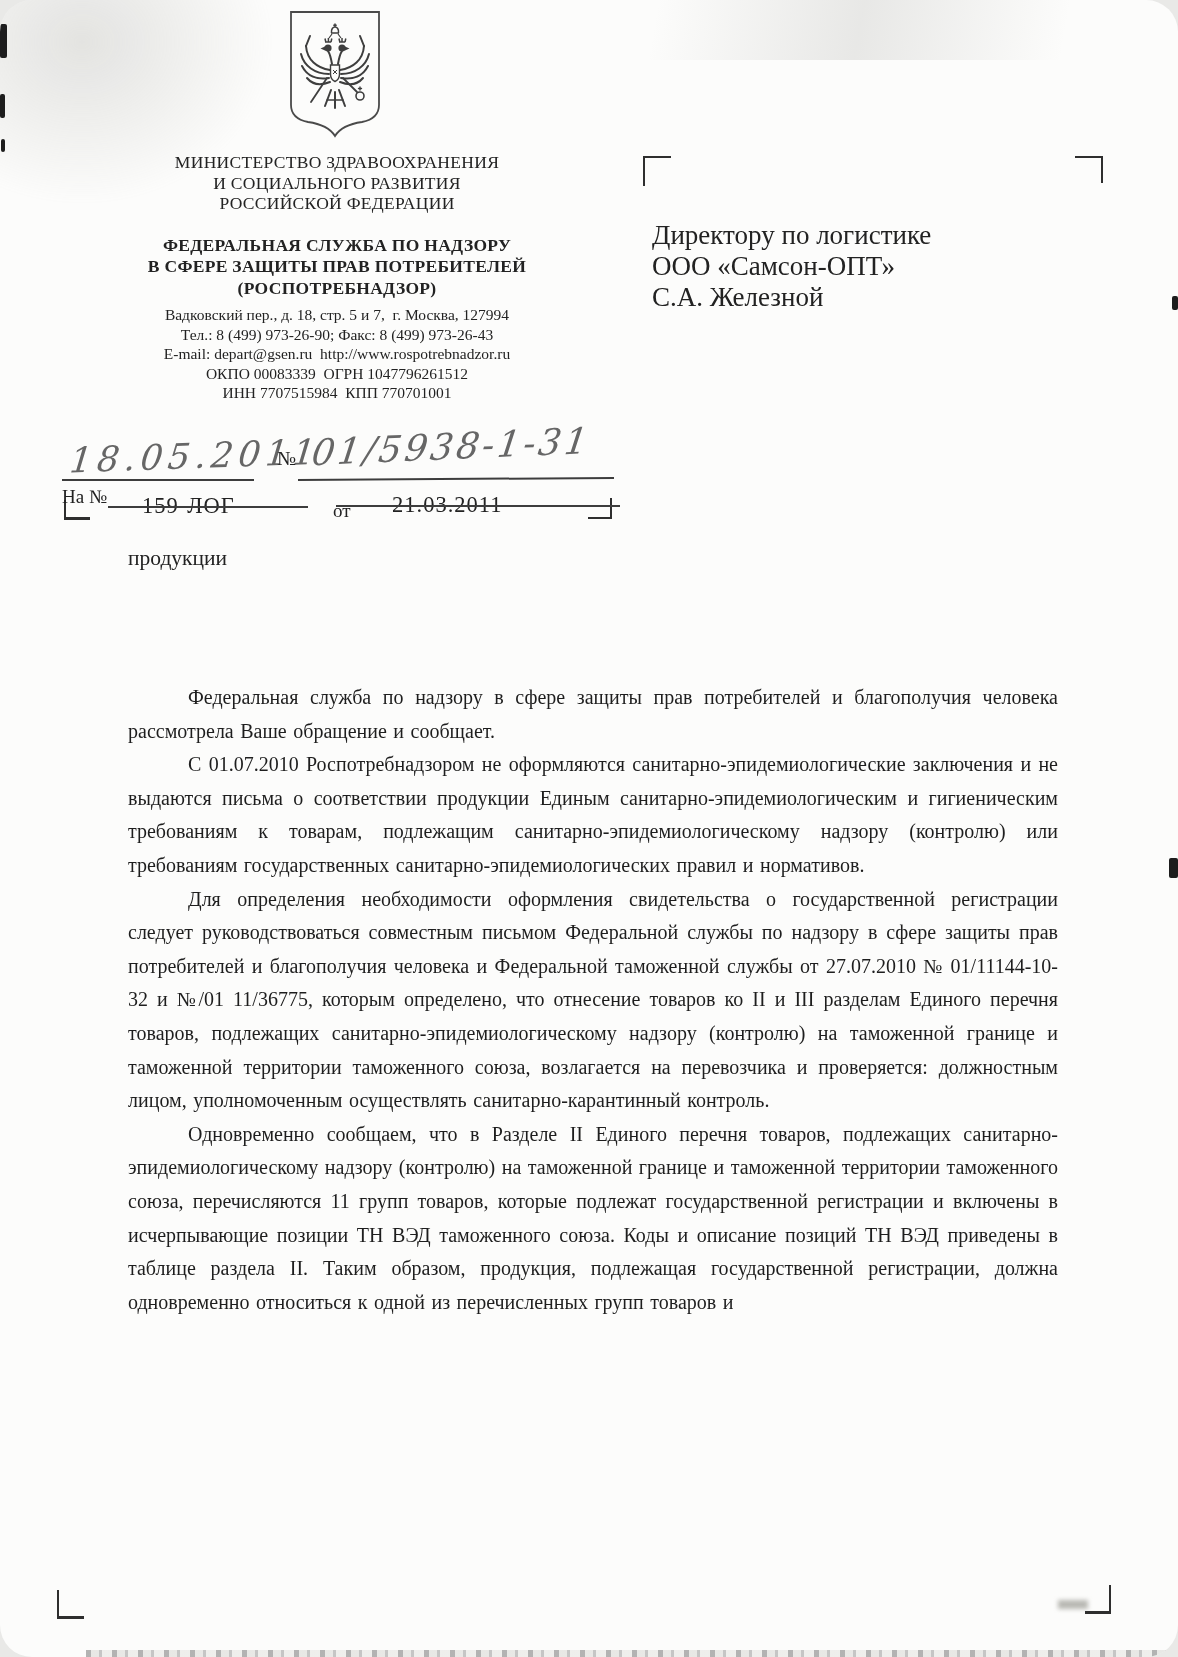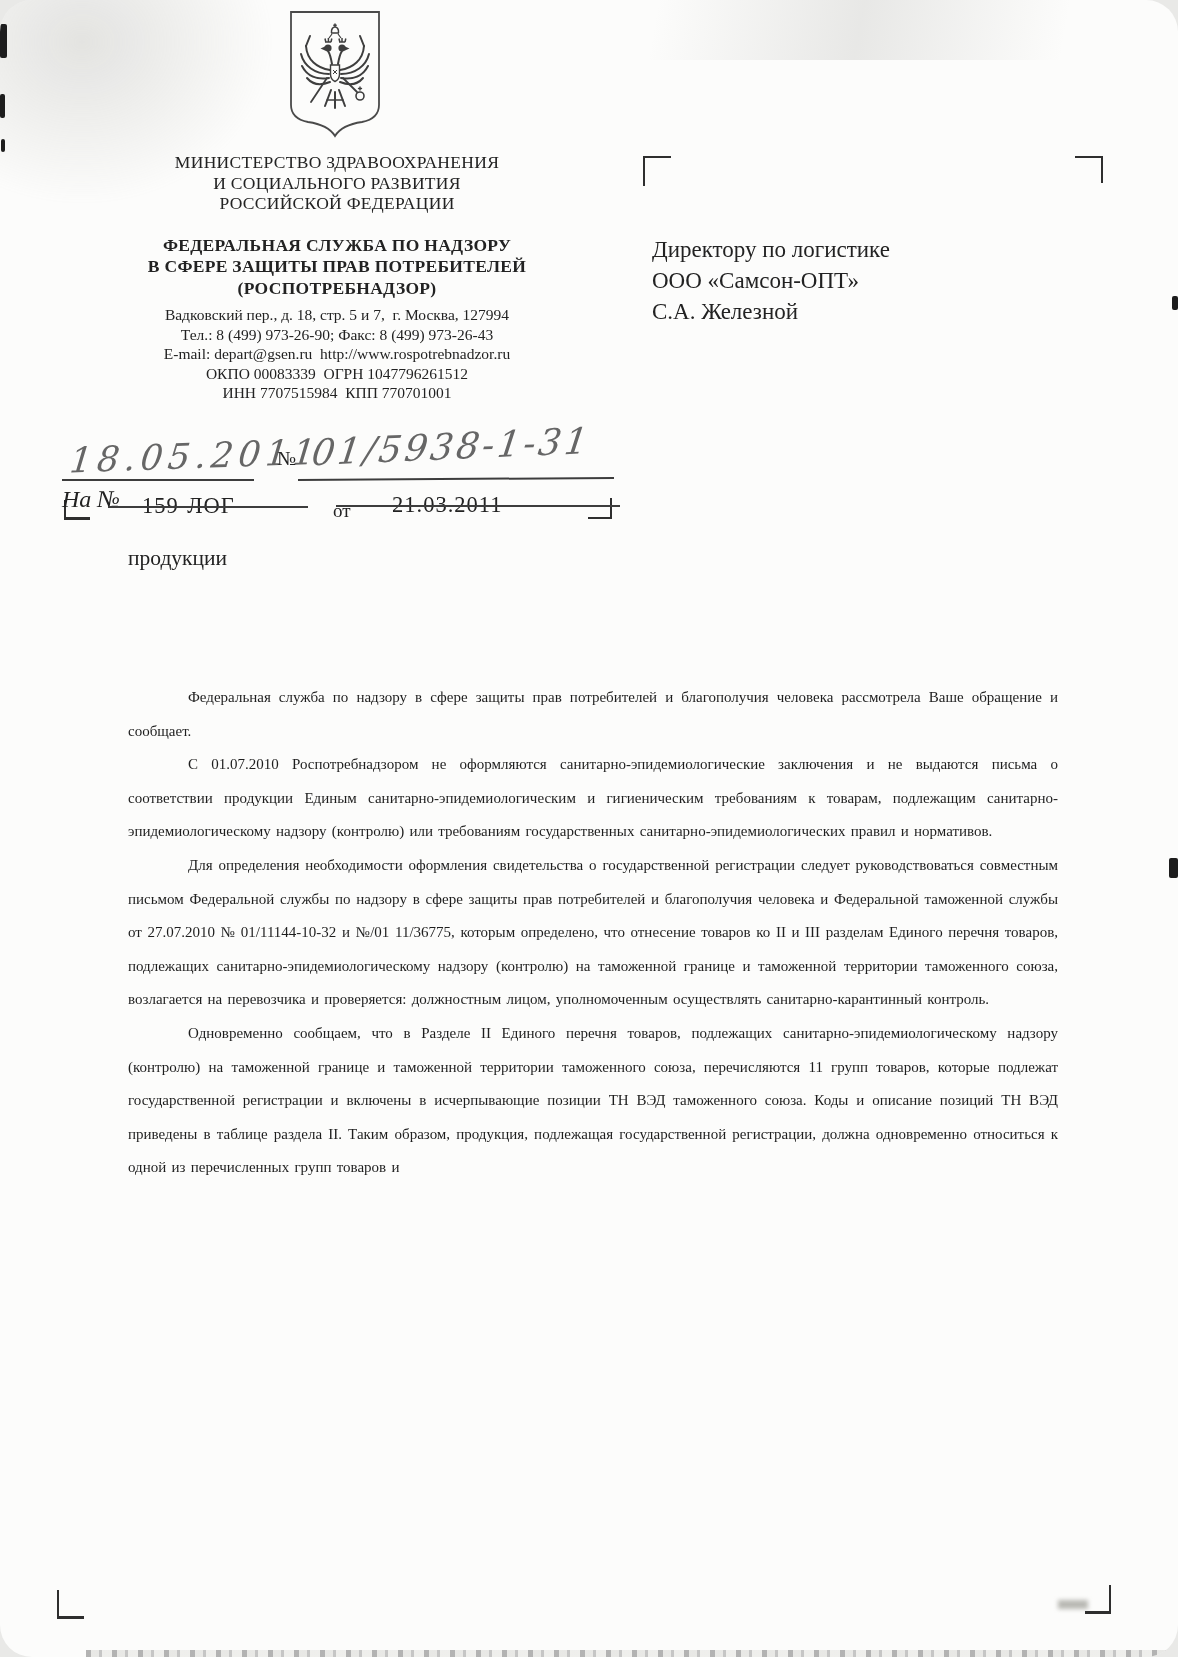--- a/index.html
+++ b/index.html
@@ -34,41 +34,41 @@
   .cm-br { left:1085px; top:1585px; width:24px; height:26px; border-right-width:2px; border-bottom-width:3px; }
   
   .emblem { position:absolute; left:287px; top:8px; width:96px; height:132px; }
   .head-left { position:absolute; left:97px; top:152px; width:480px; text-align:center; }
   .ministry div { font-size:17.5px; line-height:20.5px; letter-spacing:.3px; }
   .agency { margin-top:21px; font-weight:bold; }
   .agency div { font-size:17.5px; line-height:21.5px; letter-spacing:.3px; }
   .contact { margin-top:6px; }
   .contact div { font-size:15.5px; line-height:19.6px; }
   
-  .recipient { position:absolute; left:652px; top:234px; font-size:23px; line-height:31px; }
+  .recipient { position:absolute; left:652px; top:220px; font-size:27px; line-height:31px; }
   
   .handwriting { position:absolute; font-family:"DejaVu Serif", serif; font-style:italic;
     color:#565656; opacity:.9; white-space:nowrap; }
   .hw-date { left:70px; top:436px; font-size:35px; letter-spacing:5px; transform:rotate(-2deg) skewX(-8deg); }
   .hw-num  { left:312px; top:426px; font-size:36px; letter-spacing:3px; transform:rotate(-2.5deg) skewX(-10deg); }
   .rline { position:absolute; height:2px; background:#3d3d3d; }
   .ul1 { left:62px;  top:479px; width:192px; }
   .ul2 { left:298px; top:478px; width:316px; transform:rotate(-.4deg); }
   .lt1 { left:108px; top:506px; width:200px; }
   .lt2 { left:336px; top:505px; width:284px; }
   .lbl { position:absolute; white-space:nowrap; }
   .no-label { left:277px; top:447px; font-size:20px; }
-  .na-no    { left:62px;  top:486px; font-size:24px;font-style:italic; }
+  .na-no    { left:62px;  top:486px; font-size:19px; }
   .ot-label { left:333px; top:500px; font-size:19px;text-align:center; }
   .reply-num  { left:142px; top:493px; font-size:22.5px; letter-spacing:1px; }
   .reply-date { left:392px; top:492px; font-size:22.5px; letter-spacing:1px; }
   
   .subject { position:absolute; left:128px; top:543px; font-size:21.5px; line-height:30px; }
   .body-text { position:absolute; left:128px; top:681px; width:930px;
-    font-size:15px; line-height:33.6px; text-align:justify; word-spacing:1.5px; color:#1e1e1e; }
+    font-size:20px; line-height:33.6px; text-align:justify; word-spacing:1.5px; color:#1e1e1e; }
   .body-text p { margin:0; text-indent:60px; }
 </style>
 </head>
 <body>
 
 <div class="page">
 
   <div class="blotch-tl"></div>
   <div class="streak-tr"></div>
   <div class="edge-mark em1"></div>

